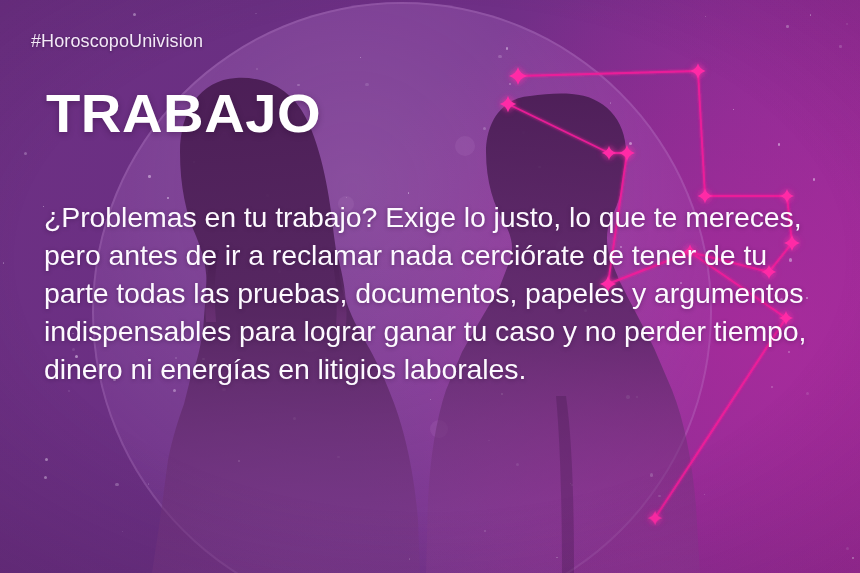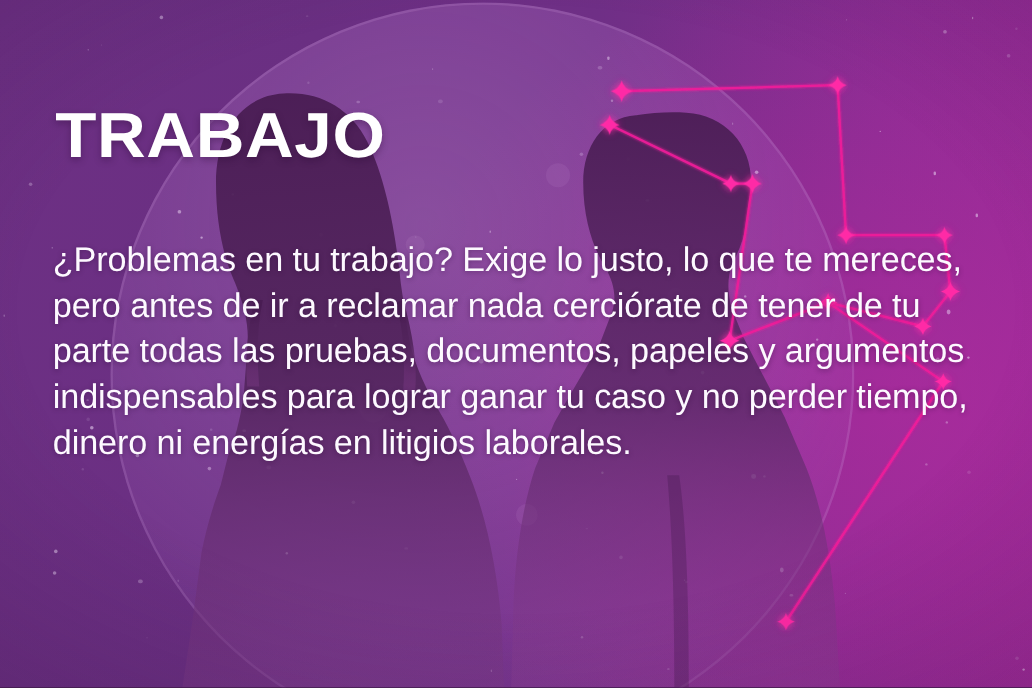--- a/index.html
+++ b/index.html
@@ -350,19 +350,20 @@
       <use href="#starShape" x="0" y="0" transform="translate(690,252) scale(0.86)"></use>
       <use href="#starShape" x="0" y="0" transform="translate(608,284) scale(0.90)"></use>
       <use href="#starShape" x="0" y="0" transform="translate(786,318) scale(0.78)"></use>
       <use href="#starShape" x="0" y="0" transform="translate(655,518) scale(0.80)"></use>
     </g>
   </svg>
 
   <div class="bg-vignette"></div>
 
   <div class="content">
+    <div class="hashtag">#HoroscopoUnivision</div>
 
     <div class="headline">TRABAJO</div>
 
     <div class="body-copy">¿Problemas en tu trabajo? Exige lo justo, lo que te mereces, pero antes de ir a reclamar nada cerciórate de tener de tu parte todas las pruebas, documentos, papeles y argumentos indispensables para lograr ganar tu caso y no perder tiempo, dinero ni energías en litigios laborales.</div>
   </div>
 
 </div>
 
 </body></html>

